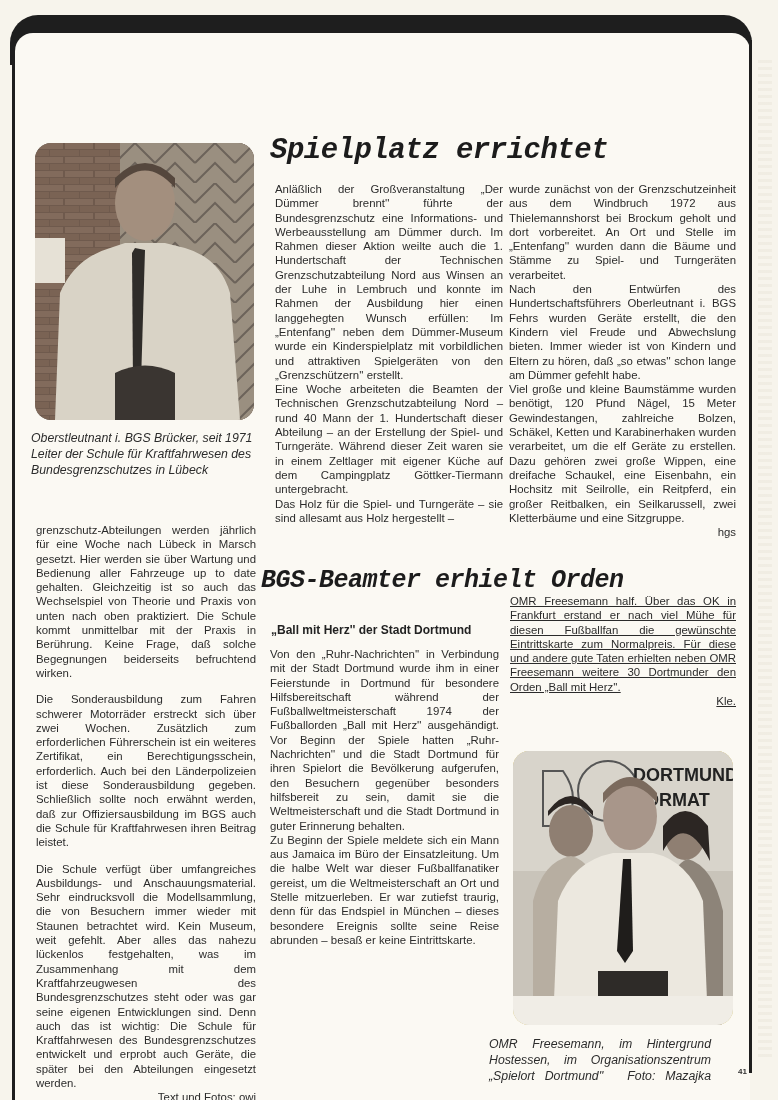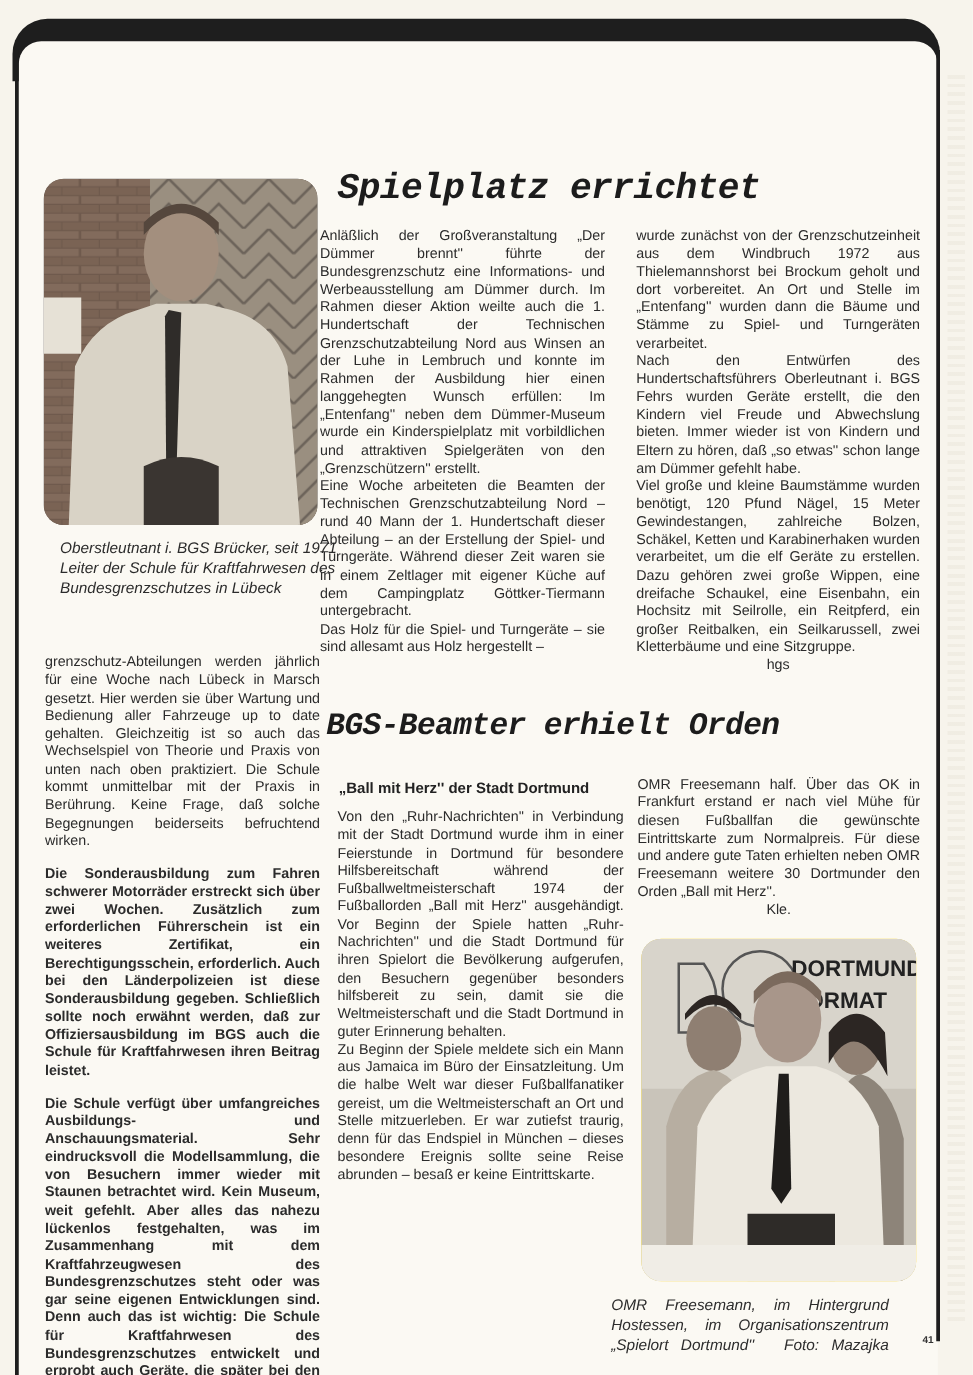--- a/index.html
+++ b/index.html
@@ -29,49 +29,49 @@
     position: absolute; border-radius: 16px; overflow: hidden;
     background: #6d6a64;
   }
   .photo1 { left: 35px; top: 143px; width: 219px; height: 277px; }
   .photo2 { left: 513px; top: 751px; width: 220px; height: 274px; background: #fde047; }
 
   .caption {
     position: absolute; font-style: italic; font-size: 12.3px; line-height: 16px;
     color: #2c2c2c;
   }
-  .cap1 { left: 48px; top: 430px; width: 222px; font-style: italic; }
+  .cap1 { left: 31px; top: 430px; width: 222px; font-style: italic; }
   .cap2 { left: 489px; top: 1036px; width: 222px; text-align: justify; text-align-last: justify; }
 
   .col {
     position: absolute; font-size: 11.4px; line-height: 14.3px; text-align: justify;
     color: #2b2b2b;
   }
   .col p { margin: 0; }
-  .col p.gap { margin-top: 12px; font-weight: bold; }
-  .col .sig { text-align: center; }
+  .col p.gap { margin-top: 12px; }
+  .col .sig { text-align: right; }
 
   .headline {
     position: absolute; font-weight: bold; font-style: italic;
     font-family: Liberation Mono, monospace; color: #1c1c1c;
     letter-spacing: -0.5px;
   }
   .h1 { left: 270px; top: 134px; font-size: 29px; }
   .h2 { left: 261px; top: 566px; font-size: 25px; }
   .subhead {
     position: absolute; left: 271px; top: 623px; font-weight: bold; font-size: 12px; color: #222;
   }
   .page-number {
     position: absolute; left: 738px; top: 1067px; font-size: 8px; font-weight: bold; color: #333;
   }
   .col-left-text { left: 36px; top: 523px; width: 220px; }
-  .col-mid-top { left: 256px; top: 182px; width: 228px; }
+  .col-mid-top { left: 275px; top: 182px; width: 228px; }
   .col-right-top { left: 509px; top: 182px; width: 227px; }
   .col-mid-bottom { left: 270px; top: 647px; width: 229px; }
-  .col-right-bottom { left: 510px; top: 621px; width: 226px; }
+  .col-right-bottom { left: 510px; top: 594px; width: 226px; text-decoration: underline; }
 </style>
 </head>
 <body>
 
 <div class="frame-inner"></div>
 <div class="frame-top"></div>
 <div class="frame-inner" style="top:33px;"></div>
 <div class="frame-left"></div>
 <div class="frame-right"></div>
 <div class="edge-speckle"></div>

